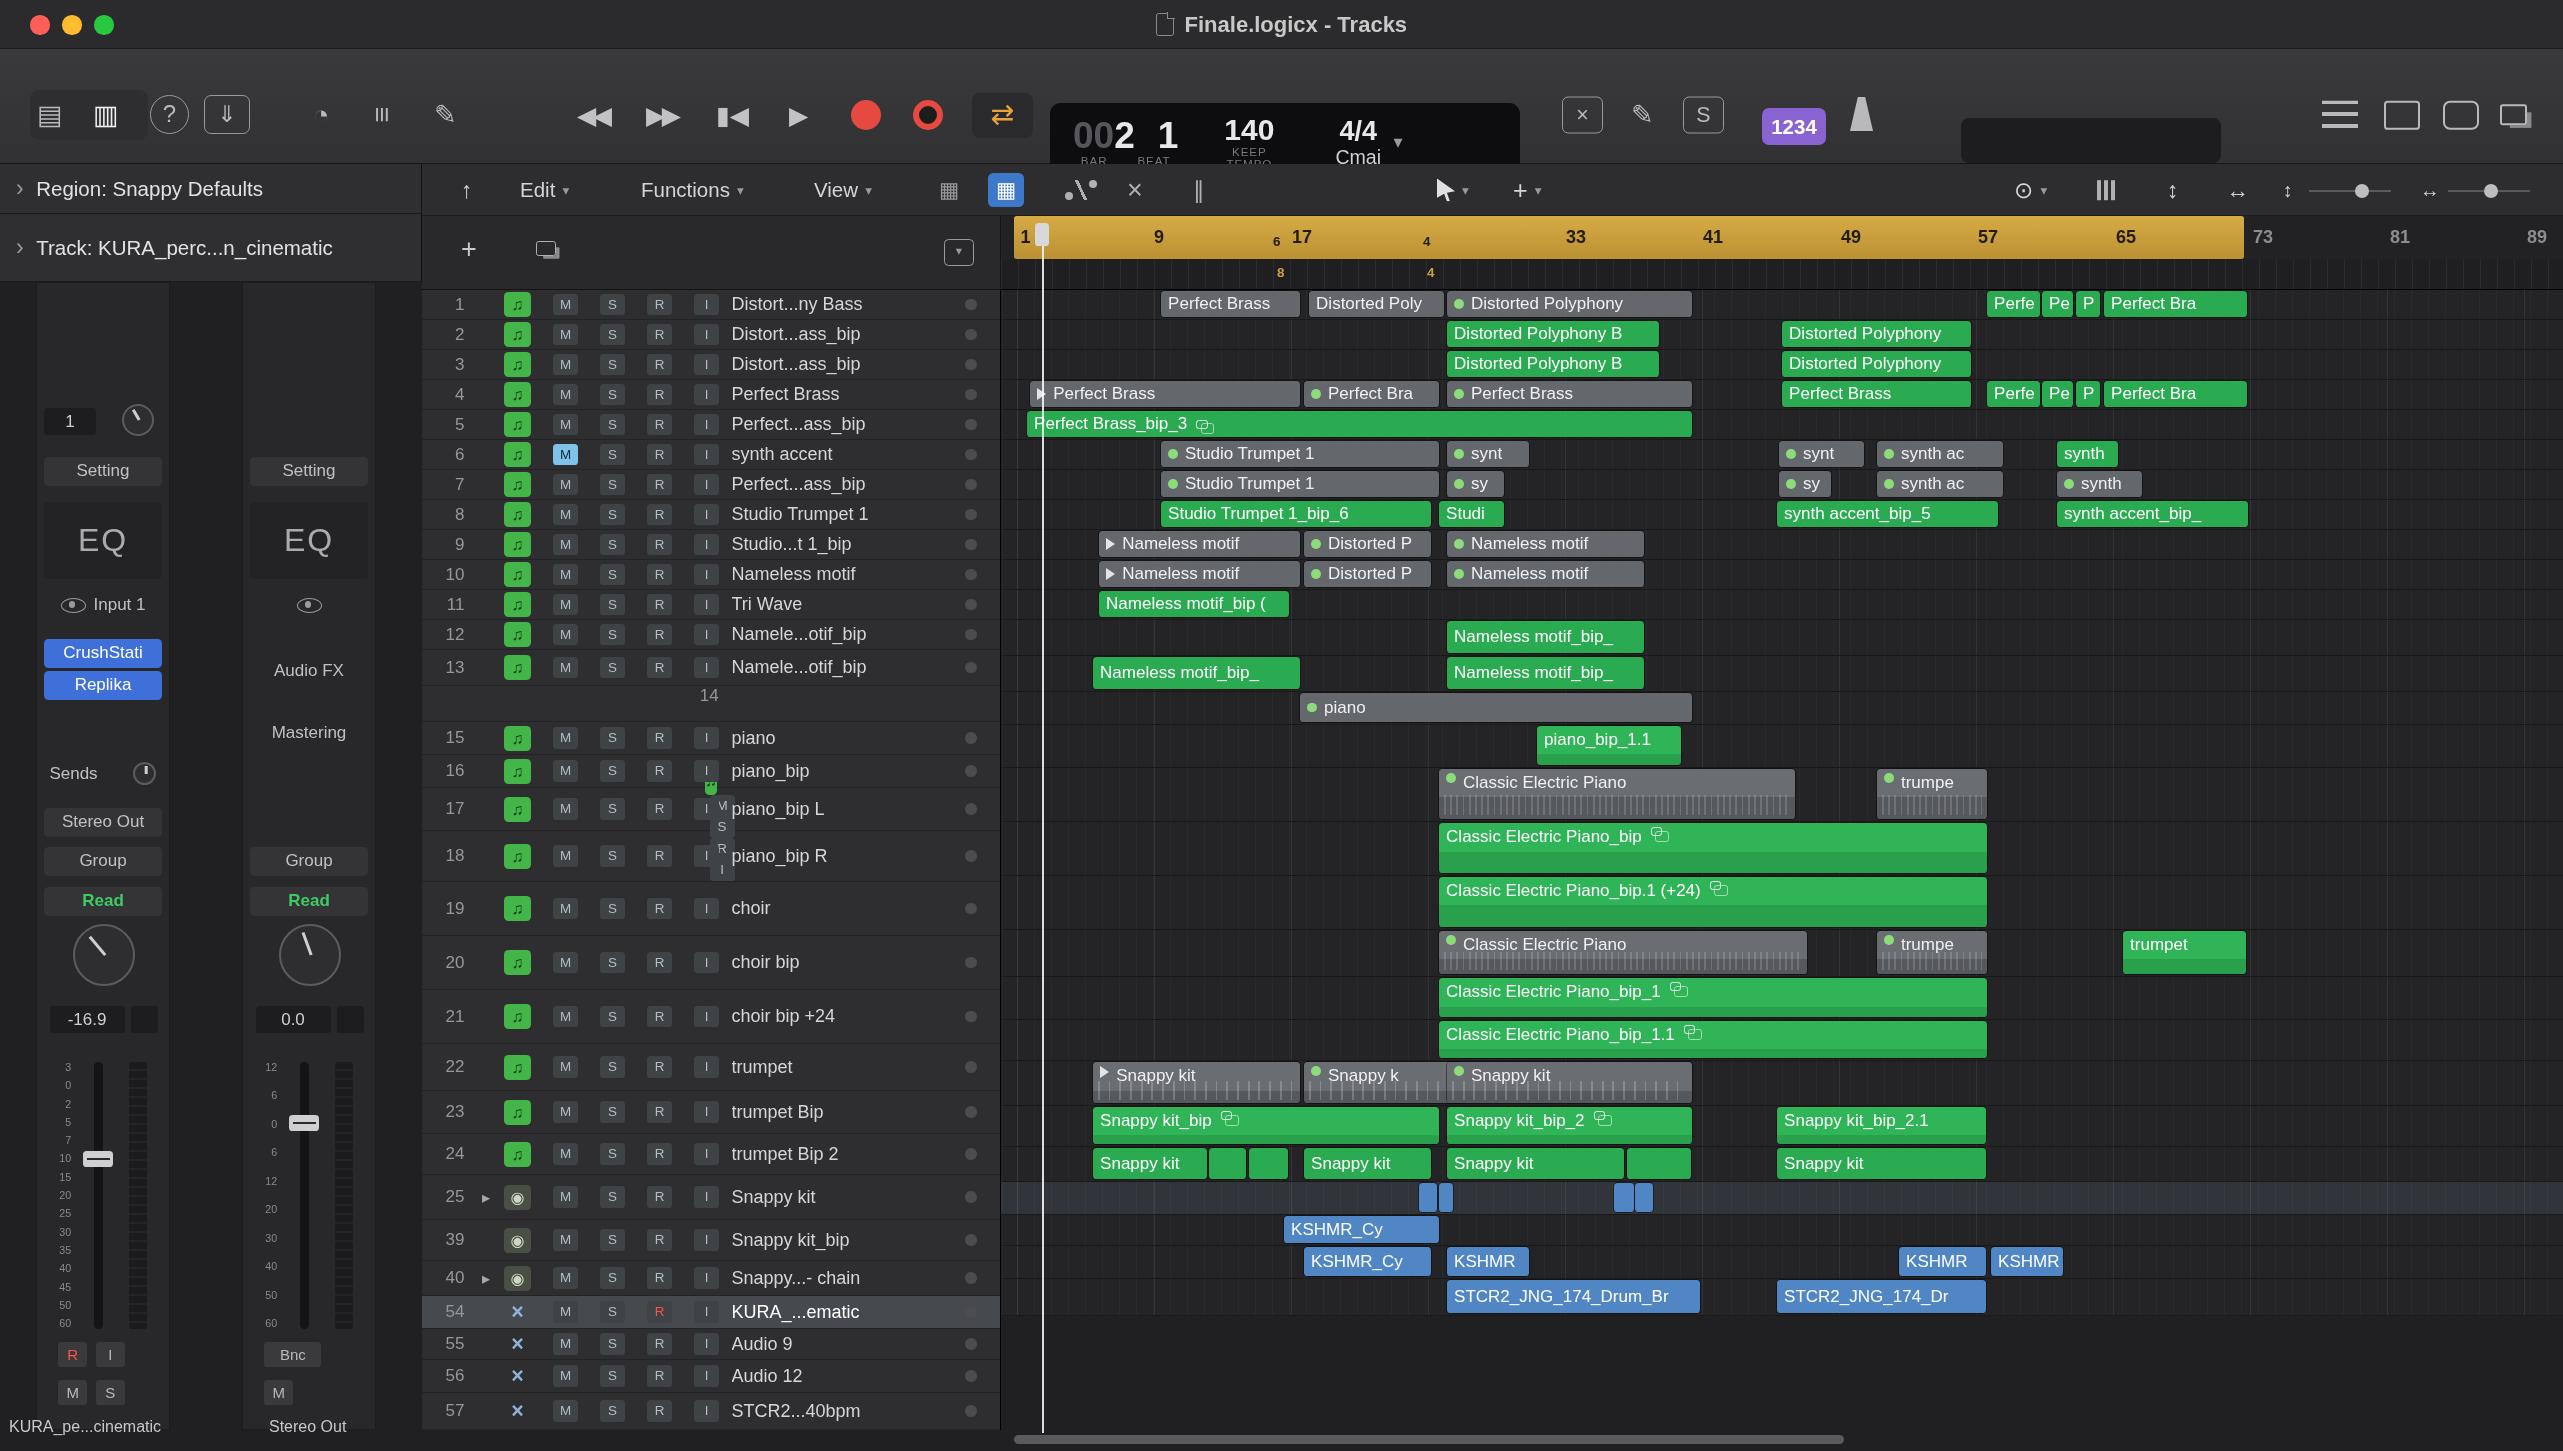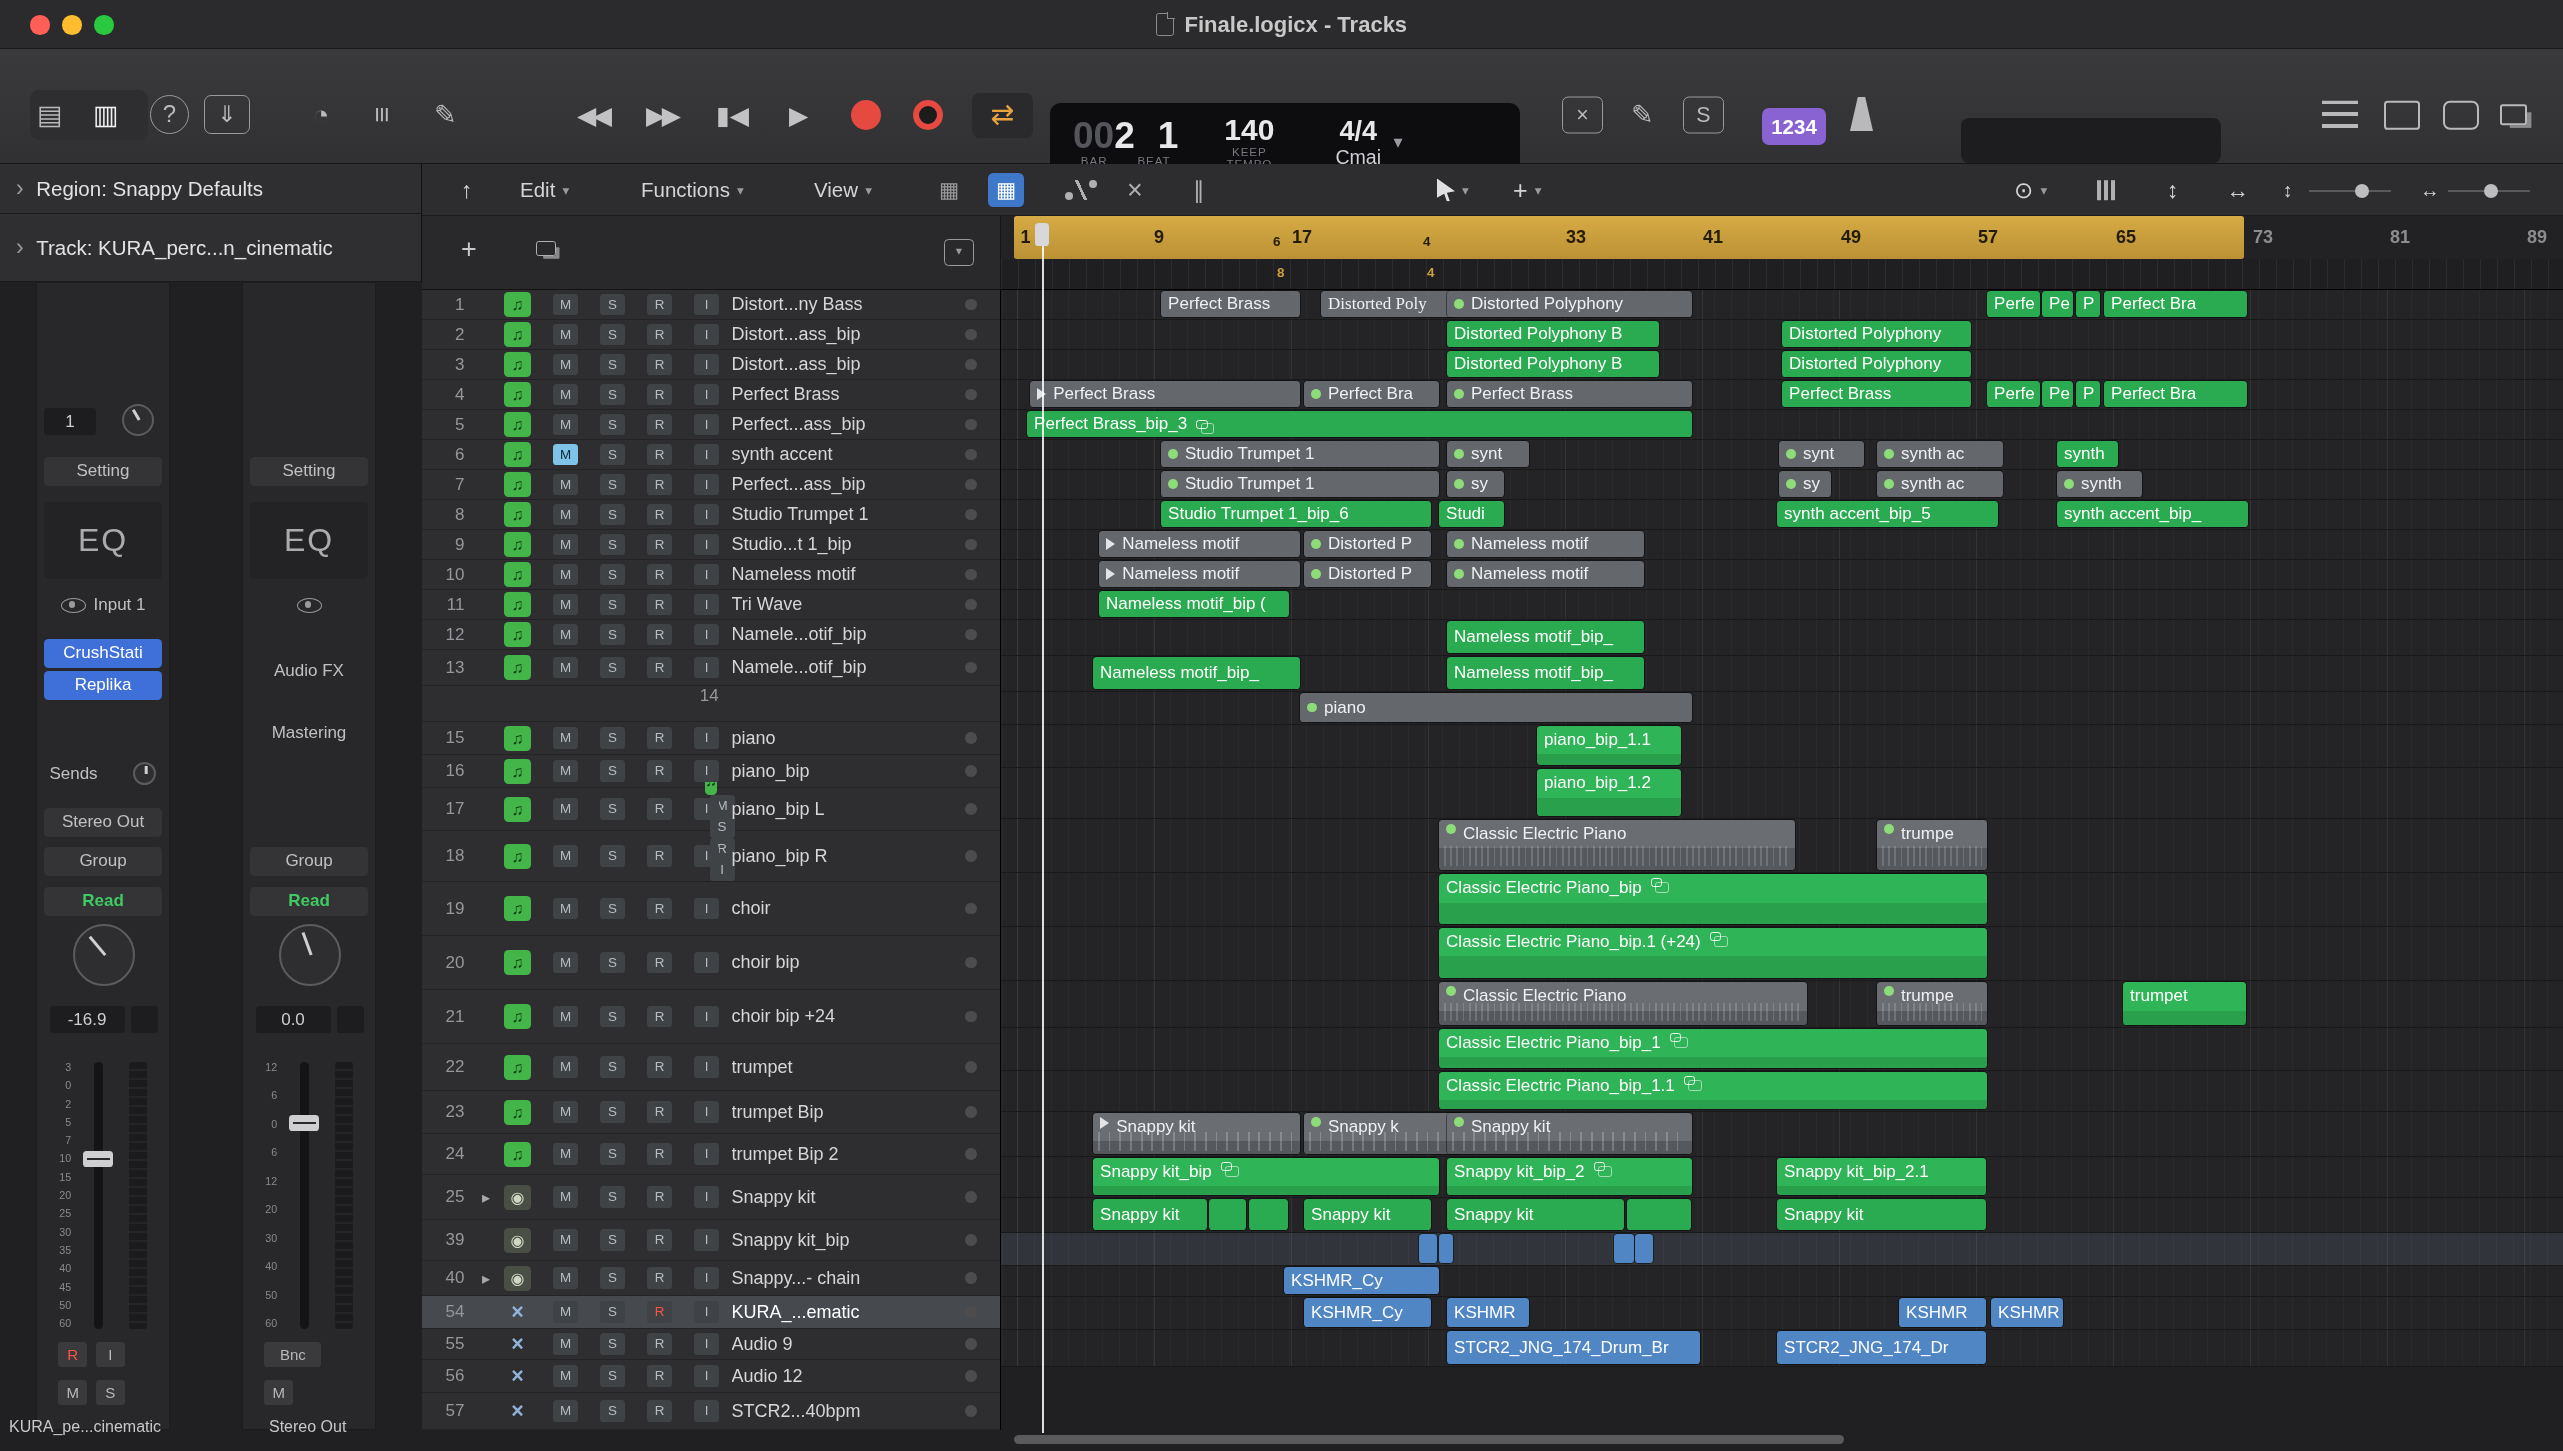--- a/index.html
+++ b/index.html
@@ -732,21 +732,21 @@
         <span class="tb">I</span>
         <span class="tname">STCR2...40bpm</span>
         <span class="tled"></span>
       </div>
     </div>
   <div id="lanes">
       <div class="lane" style="height: 30px;">
         <div class="region gray" style="left: 160px; width: 139px;">
           <span class="rlabel">Perfect Brass</span>
         </div>
-        <div class="region gray" style="left: 320px; width: 135px; font-family: Liberation Serif, serif;">
+        <div class="region gray" style="left: 308px; width: 135px;">
           <span class="rlabel">Distorted Poly</span>
         </div>
         <div class="region gray" style="left: 446px; width: 245px;">
           <span class="dot"></span>
           <span class="rlabel">Distorted Polyphony</span>
         </div>
         <div class="region green" style="left: 986px; width: 53px;">
           <span class="rlabel">Perfe</span>
         </div>
         <div class="region green" style="left: 1041px; width: 31px;">
@@ -917,25 +917,20 @@
         <div class="region gray" style="left: 299px; width: 392px;">
           <span class="dot"></span>
           <span class="rlabel">piano</span>
         </div>
       </div>
       <div class="lane" style="height: 43px;">
         <div class="region green tall" style="left: 536px; width: 144px;">
           <span class="rlabel">piano_bip_1.1</span>
         </div>
       </div>
-      <div class="lane" style="height: 51px;">
-        <div class="region green tall" style="left: 536px; width: 144px;">
-          <span class="rlabel">piano_bip_1.2</span>
-        </div>
-      </div>
       <div class="lane" style="height: 54px;">
         <div class="region gray tall wave" style="left: 438px; width: 356px;">
           <span class="dot"></span>
           <span class="rlabel">Classic Electric Piano</span>
         </div>
         <div class="region gray tall wave" style="left: 876px; width: 110px;">
           <span class="dot"></span>
           <span class="rlabel">trumpe</span>
         </div>
       </div>

